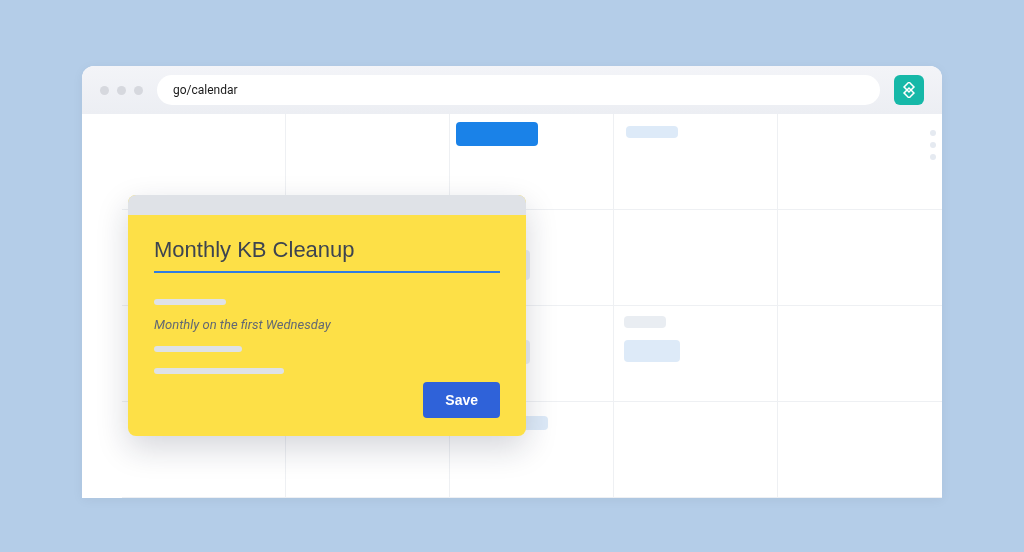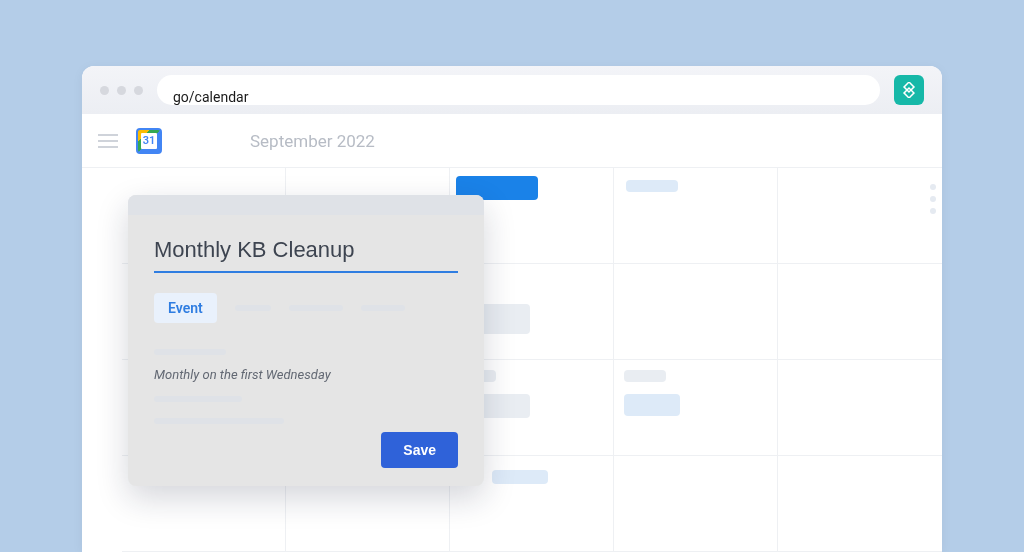--- a/index.html
+++ b/index.html
@@ -33,23 +33,23 @@
     .traffic-light {
       width: 9px; height: 9px; border-radius: 50%;
       background: #d6d8de;
     }
     .url-bar {
       flex: 1;
       height: 30px;
       background: #fff;
       border-radius: 15px;
       display: flex;
-      align-items: flex-end;
+      align-items: center;
       padding: 0 16px;
-      font-size: 14px;
+      font-size: 12px;
       color: #1a1a1a;
     }
     .ext-badge {
       width: 30px; height: 30px;
       background: #16b8a8;
       border-radius: 6px;
       display: flex;
       align-items: center;
       justify-content: center;
       color: #fff;
@@ -114,22 +114,22 @@
     .chip {
       position: absolute;
       height: 20px; border-radius: 4px;
     }
     .chip-blue-solid { background: #1a82e8; }
     .chip-blue-light { background: #ddeaf8; }
     .chip-gray { background: #e9edf2; }
     .event-dialog {
       position: absolute;
       left: 128px; top: 195px;
-      width: 356px;
-      background: #e5e5e5;
+      width: 398px;
+      background: #fde047;
       border-radius: 8px;
       box-shadow: 0 12px 32px rgba(20, 30, 58, 0.18);
       overflow: hidden;
     }
     .dialog-handle {
       height: 20px;
       background: #dfe2e7;
     }
     .dialog-body {
       padding: 18px 26px 18px 26px;
@@ -197,31 +197,20 @@
       <span>go/calendar</span>
     </div>
     <div class="ext-badge">
       <svg width="16" height="16" viewBox="0 0 16 16" fill="none" stroke="#fff" stroke-width="1.5">
         <rect x="4.5" y="1.5" width="7" height="7" transform="rotate(45 8 5)"></rect>
         <rect x="4.5" y="7.5" width="7" height="7" transform="rotate(45 8 11)"></rect>
       </svg>
     </div>
   </div>
 
-  <div class="app-header">
-    <div class="menu-icon">
-      <span></span>
-        <span></span>
-        <span></span>
-    </div>
-    <div class="cal-logo">
-      <div class="cal-logo-inner">31</div>
-    </div>
-    <div class="month-label">September 2022</div>
-  </div>
 
   <div class="calendar-grid">
     <div class="cell" style="border-right:none;border-bottom:none;"></div>
     <div class="cell"></div>
     <div class="cell"></div>
     <div class="cell">
       <div class="chip chip-blue-solid" style="top:8px;left:6px;width:82px;height:24px;"></div>
     </div>
     <div class="cell">
       <div class="chip chip-blue-light" style="top:12px;left:12px;width:52px;height:12px;"></div>
@@ -264,26 +253,20 @@
     </div>
     <div class="cell"></div>
     <div class="cell" style="border-right:none;"></div>
   </div>
 </div>
 
 <div class="event-dialog">
   <div class="dialog-handle"></div>
   <div class="dialog-body">
     <input class="event-title-input" type="text" value="Monthly KB Cleanup" style="">
-    <div class="type-row">
-      <div class="type-pill">Event</div>
-      <div class="ghost" style="width:36px;"></div>
-      <div class="ghost" style="width:54px;"></div>
-      <div class="ghost" style="width:44px;"></div>
-    </div>
     <div class="detail-area">
       <div class="ghost" style="width:72px;margin-bottom:6px;"></div>
       <div class="recurrence-text">Monthly on the first Wednesday</div>
       <div class="ghost" style="width:88px;margin-bottom:16px;"></div>
       <div class="ghost" style="width:130px;"></div>
     </div>
     <div class="save-row">
       <button class="save-btn">Save</button>
     </div>
   </div>

